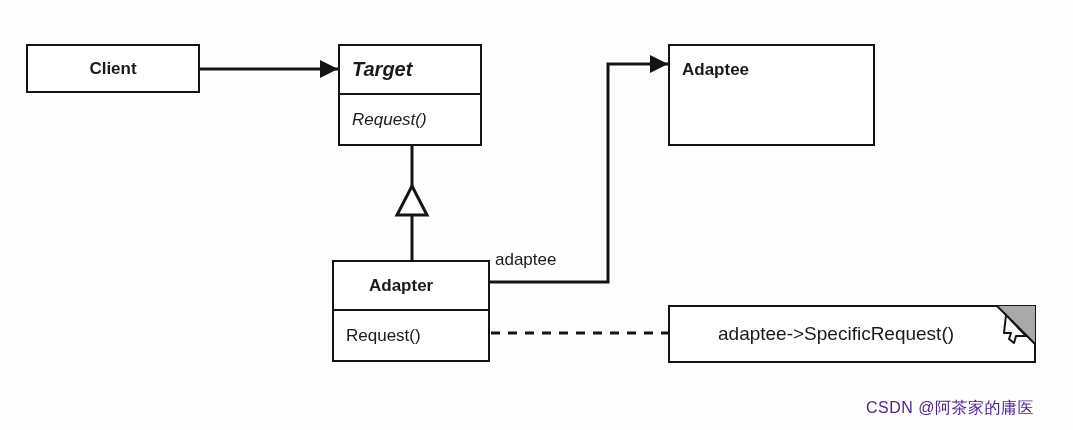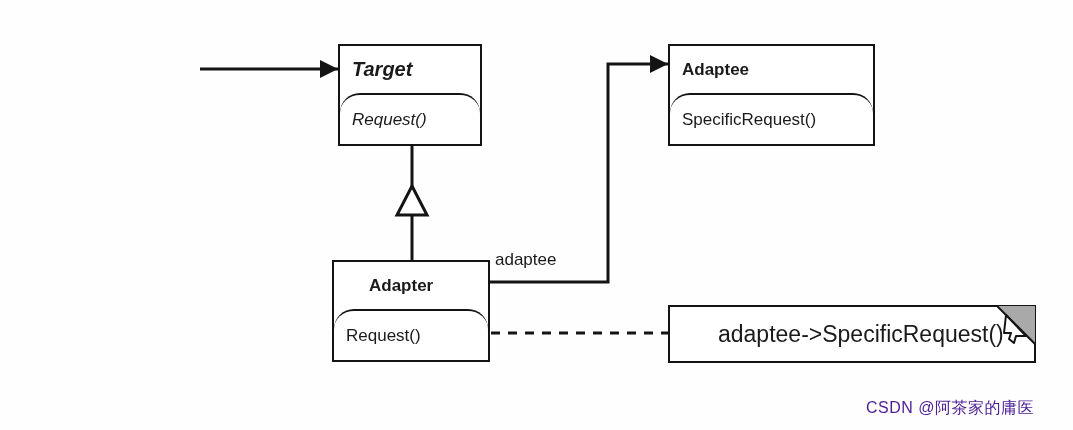--- a/index.html
+++ b/index.html
@@ -34,21 +34,20 @@
     border: 2px solid #141414;
   }
   .uml-compartment {
     box-sizing: border-box;
     display: flex;
     align-items: center;
     width: 100%;
   }
   .uml-compartment.divided {
     border-top: 2px solid #141414;
-    border-radius: 20px;
   }
   .cell-text {
     display: block;
     width: 100%;
     color: #1a1a1a;
     white-space: nowrap;
   }
   .align-center { text-align: center; }
   .align-left   { text-align: left; padding-left: 12px; }
 
@@ -111,52 +110,54 @@
       <polyline points="490,282 608,282 608,64 668,64" fill="none" stroke="#141414" stroke-width="3"></polyline>
       <polygon points="668,64 650,55 650,73" fill="#141414"></polygon>
     </g>
 
     <g>
       <circle cx="467" cy="333" r="6.5" fill="#ffffff" stroke="#141414" stroke-width="3"></circle>
       <line x1="474" y1="333" x2="668" y2="333" stroke="#141414" stroke-width="3" stroke-dasharray="9,8"></line>
     </g>
   </svg>
 
+  <div class="uml-box" style="left:26px; top:44px; width:174px; height:49px;">
+    <div class="uml-compartment" style="height:45px;">
+      <span class="cell-text align-center t-bold" style="font-size:17px;">Client</span>
+    </div>
+  </div>
 
   <div class="uml-box" style="left:338px; top:44px; width:144px; height:102px;">
     <div class="uml-compartment" style="height:47px;">
       <span class="cell-text align-left t-bolditalic" style="font-size:20px;">Target</span>
     </div>
     <div class="uml-compartment divided" style="height:51px;">
       <span class="cell-text align-left t-italic" style="font-size:17px;">Request()</span>
     </div>
   </div>
 
   <div class="uml-box" style="left:668px; top:44px; width:207px; height:102px;">
     <div class="uml-compartment" style="height:47px;">
       <span class="cell-text align-left t-bold" style="font-size:17px;">Adaptee</span>
-    </div>
-    <div class="uml-compartment divided" style="height:51px;">
-      <span class="cell-text align-left t-normal" style="font-size:17px;">SpecificRequest()</span>
     </div>
   </div>
 
   <div class="uml-box" style="left:332px; top:260px; width:158px; height:102px;">
     <div class="uml-compartment" style="height:47px;">
       <span class="cell-text align-left t-bold" style="font-size:17px;padding-left:35px;">Adapter</span>
     </div>
     <div class="uml-compartment divided" style="height:51px;">
       <span class="cell-text align-left t-normal" style="font-size:17px;">Request()</span>
     </div>
   </div>
 
   <div class="edge-label" style="left:495px; top:250px; font-size:17px;">adaptee</div>
 
   <div class="note-box" style="left:668px; top:305px; width:368px; height:58px;">
-    <span class="note-text" style="font-size:23px;padding-left:48px;">adaptee-&gt;SpecificRequest()</span>
+    <span class="note-text" style="font-size:19px;padding-left:48px;">adaptee-&gt;SpecificRequest()</span>
 
     <svg class="note-fold" style="right:-2px; top:-2px;" width="44" height="42" viewBox="0 0 44 42" xmlns="http://www.w3.org/2000/svg">
       <polygon points="44,0 44,40 4,0" fill="#a9a9a9" stroke="#141414" stroke-width="2"></polygon>
       <polygon points="14,10 34,31 24,31 22,38 17,34 19,28 12,28" fill="#ffffff" stroke="#141414" stroke-width="2" stroke-linejoin="round"></polygon>
     </svg>
   </div>
 
   <div class="watermark" style="left:866px; top:398px; font-size:16px;">CSDN @阿茶家的庸医</div>
 
 </div>

